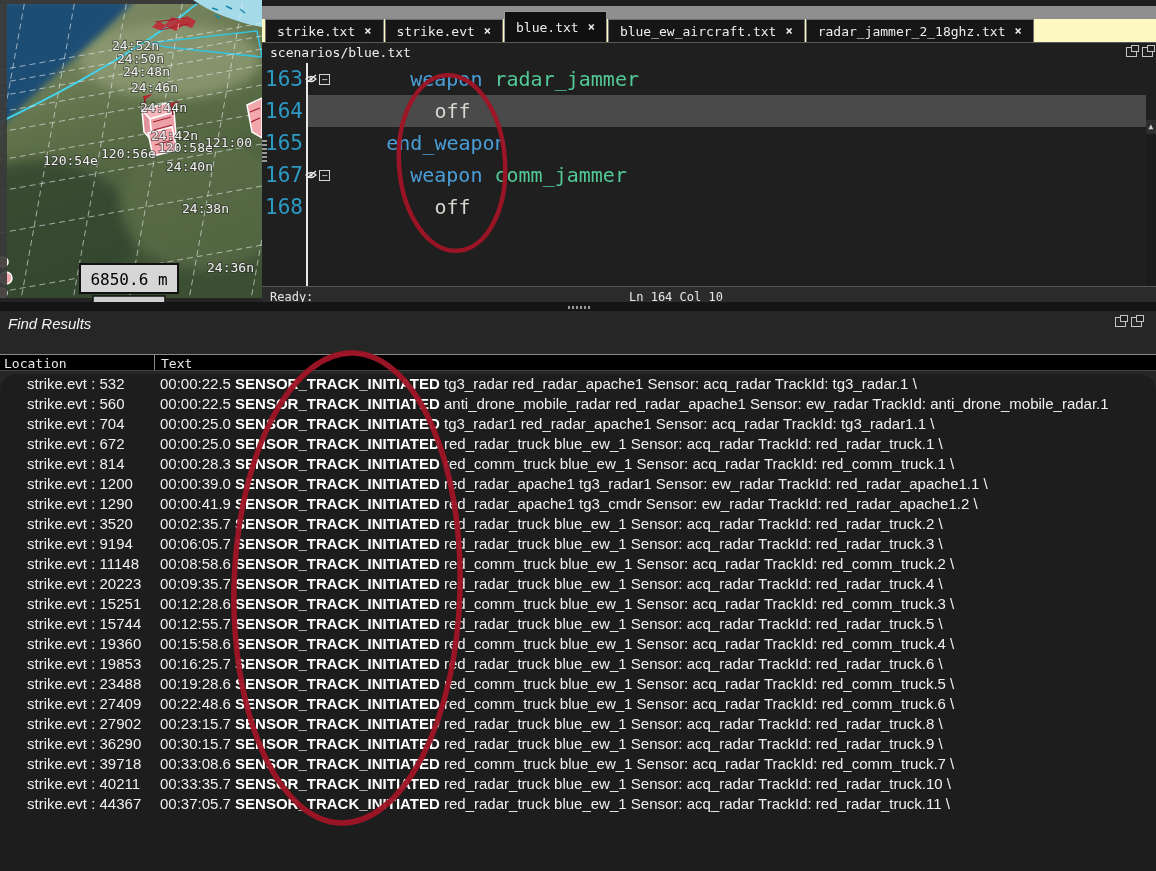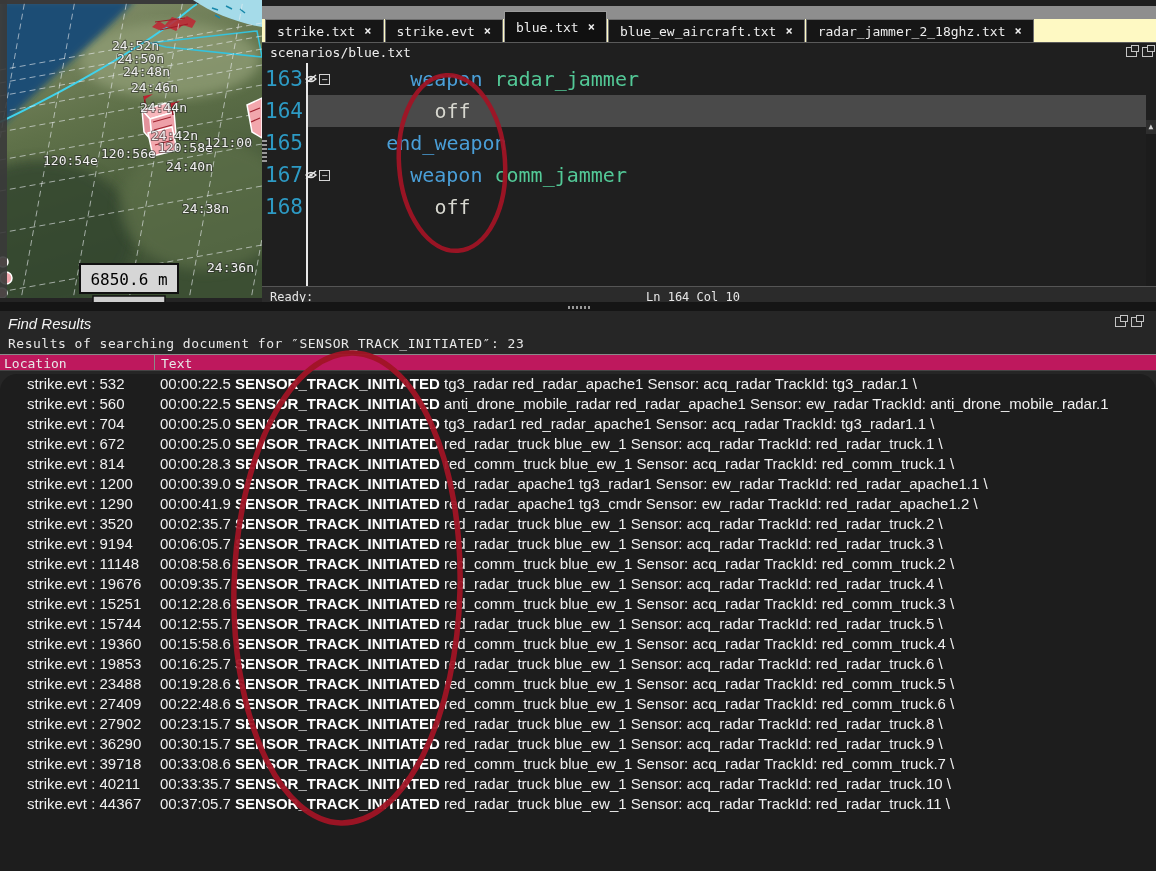--- a/index.html
+++ b/index.html
@@ -47,33 +47,33 @@
   .scroll-arrow { position:absolute; left:0; width:10px; height:14px; background:#2e2e2e; color:#cfcfcf;
                   font-size:8px; text-align:center; line-height:14px; }
   #scroll-up { top:0; }
 
   #left-grip { position:absolute; left:262px; top:140px; width:5px; height:22px; z-index:5;
                background:repeating-linear-gradient(180deg,#999 0 2px,transparent 2px 4px); }
 
   #statusbar { position:absolute; left:0; top:280px; width:894px; height:22px; background:#2b2b2b;
                border-top:1px solid #555; border-bottom:2px solid #777; color:#e6e6e6; font-size:12px; }
   #status-ready { position:absolute; left:8px; top:3px; }
-  #status-pos { position:absolute; left:384px; top:3px;text-align:center; }
+  #status-pos { position:absolute; left:367px; top:3px;text-align:center; }
 
   
   #h-splitter { position:absolute; left:0; top:302px; width:1156px; height:9px; background:#151515; }
   #h-grip { position:absolute; left:568px; top:4px; width:24px; height:3px;
             background:repeating-linear-gradient(90deg,#999 0 2px,transparent 2px 4px); }
 
   
   #find-results { position:absolute; left:0; top:311px; width:1156px; height:560px; background:#262626; overflow:hidden; }
   #fr-title { position:absolute; left:8px; top:4px; color:#f2f2f2; font-size:15px;
               font-family:"Liberation Sans", sans-serif;font-style:italic; }
   #fr-summary { position:absolute; left:8px; top:25px; color:#e8e8e8; font-size:13px; letter-spacing:.5px; }
-  #fr-header { position:absolute; left:0; top:43px; width:1156px; height:17px; background:#be185d;
+  #fr-header { position:absolute; left:0; top:43px; width:1156px; height:17px; background:#000000;
                border-top:1px solid #8a8a8a; border-bottom:1px solid #454545; display:flex;
                color:#e8e8e8; font-size:13px; line-height:17px; }
   #fr-col-location { flex:0 0 155px; padding-left:4px; border-right:1px solid #8a8a8a; }
   #fr-col-text { padding-left:6px; }
   #fr-rows { position:absolute; left:0; top:63px; width:1156px; background:#1d1d1d; height:615px;
              font-family:"Liberation Sans", sans-serif;border-radius:17px; }
   .fr-row { display:flex; height:20px; color:#f0f0f0; font-size:15px; line-height:20px; white-space:nowrap; overflow:hidden; }
   .fr-loc { flex:0 0 155px; padding-left:27px; overflow:hidden; }
   .fr-text { flex:1 1 auto; padding-left:5px; overflow:hidden; }
   .fr-match { font-weight:bold; color:#ffffff; }
@@ -273,21 +273,20 @@
   <div id="h-splitter">
     <div id="h-grip"></div>
   </div>
 
   <div id="find-results">
     <div id="fr-title">Find Results</div>
     <span class="winicons" style="right:14px; top:6px;">
       <span class="winicon"></span>
       <span class="winicon"></span>
     </span>
-    <div id="fr-summary">Results of searching document for ″SENSOR_TRACK_INITIATED″: 23</div>
     <div id="fr-header">
       <div id="fr-col-location">Location</div>
       <div id="fr-col-text">Text</div>
     </div>
     <div id="fr-rows">
         <div class="fr-row">
           <span class="fr-loc">strike.evt : 532</span>
           <span class="fr-text"><span class="fr-time">00:00:22.5 </span><span class="fr-match">SENSOR_TRACK_INITIATED</span><span class="fr-rest"> tg3_radar red_radar_apache1 Sensor: acq_radar TrackId: tg3_radar.1 \</span></span>
         </div>
         <div class="fr-row">
@@ -320,21 +319,21 @@
         </div>
         <div class="fr-row">
           <span class="fr-loc">strike.evt : 9194</span>
           <span class="fr-text"><span class="fr-time">00:06:05.7 </span><span class="fr-match">SENSOR_TRACK_INITIATED</span><span class="fr-rest"> red_radar_truck blue_ew_1 Sensor: acq_radar TrackId: red_radar_truck.3 \</span></span>
         </div>
         <div class="fr-row">
           <span class="fr-loc">strike.evt : 11148</span>
           <span class="fr-text"><span class="fr-time">00:08:58.6 </span><span class="fr-match">SENSOR_TRACK_INITIATED</span><span class="fr-rest"> red_comm_truck blue_ew_1 Sensor: acq_radar TrackId: red_comm_truck.2 \</span></span>
         </div>
         <div class="fr-row">
-          <span class="fr-loc">strike.evt : 19676</span>
+          <span class="fr-loc">strike.evt : 20223</span>
           <span class="fr-text"><span class="fr-time">00:09:35.7 </span><span class="fr-match">SENSOR_TRACK_INITIATED</span><span class="fr-rest"> red_radar_truck blue_ew_1 Sensor: acq_radar TrackId: red_radar_truck.4 \</span></span>
         </div>
         <div class="fr-row">
           <span class="fr-loc">strike.evt : 15251</span>
           <span class="fr-text"><span class="fr-time">00:12:28.6 </span><span class="fr-match">SENSOR_TRACK_INITIATED</span><span class="fr-rest"> red_comm_truck blue_ew_1 Sensor: acq_radar TrackId: red_comm_truck.3 \</span></span>
         </div>
         <div class="fr-row">
           <span class="fr-loc">strike.evt : 15744</span>
           <span class="fr-text"><span class="fr-time">00:12:55.7 </span><span class="fr-match">SENSOR_TRACK_INITIATED</span><span class="fr-rest"> red_radar_truck blue_ew_1 Sensor: acq_radar TrackId: red_radar_truck.5 \</span></span>
         </div>

